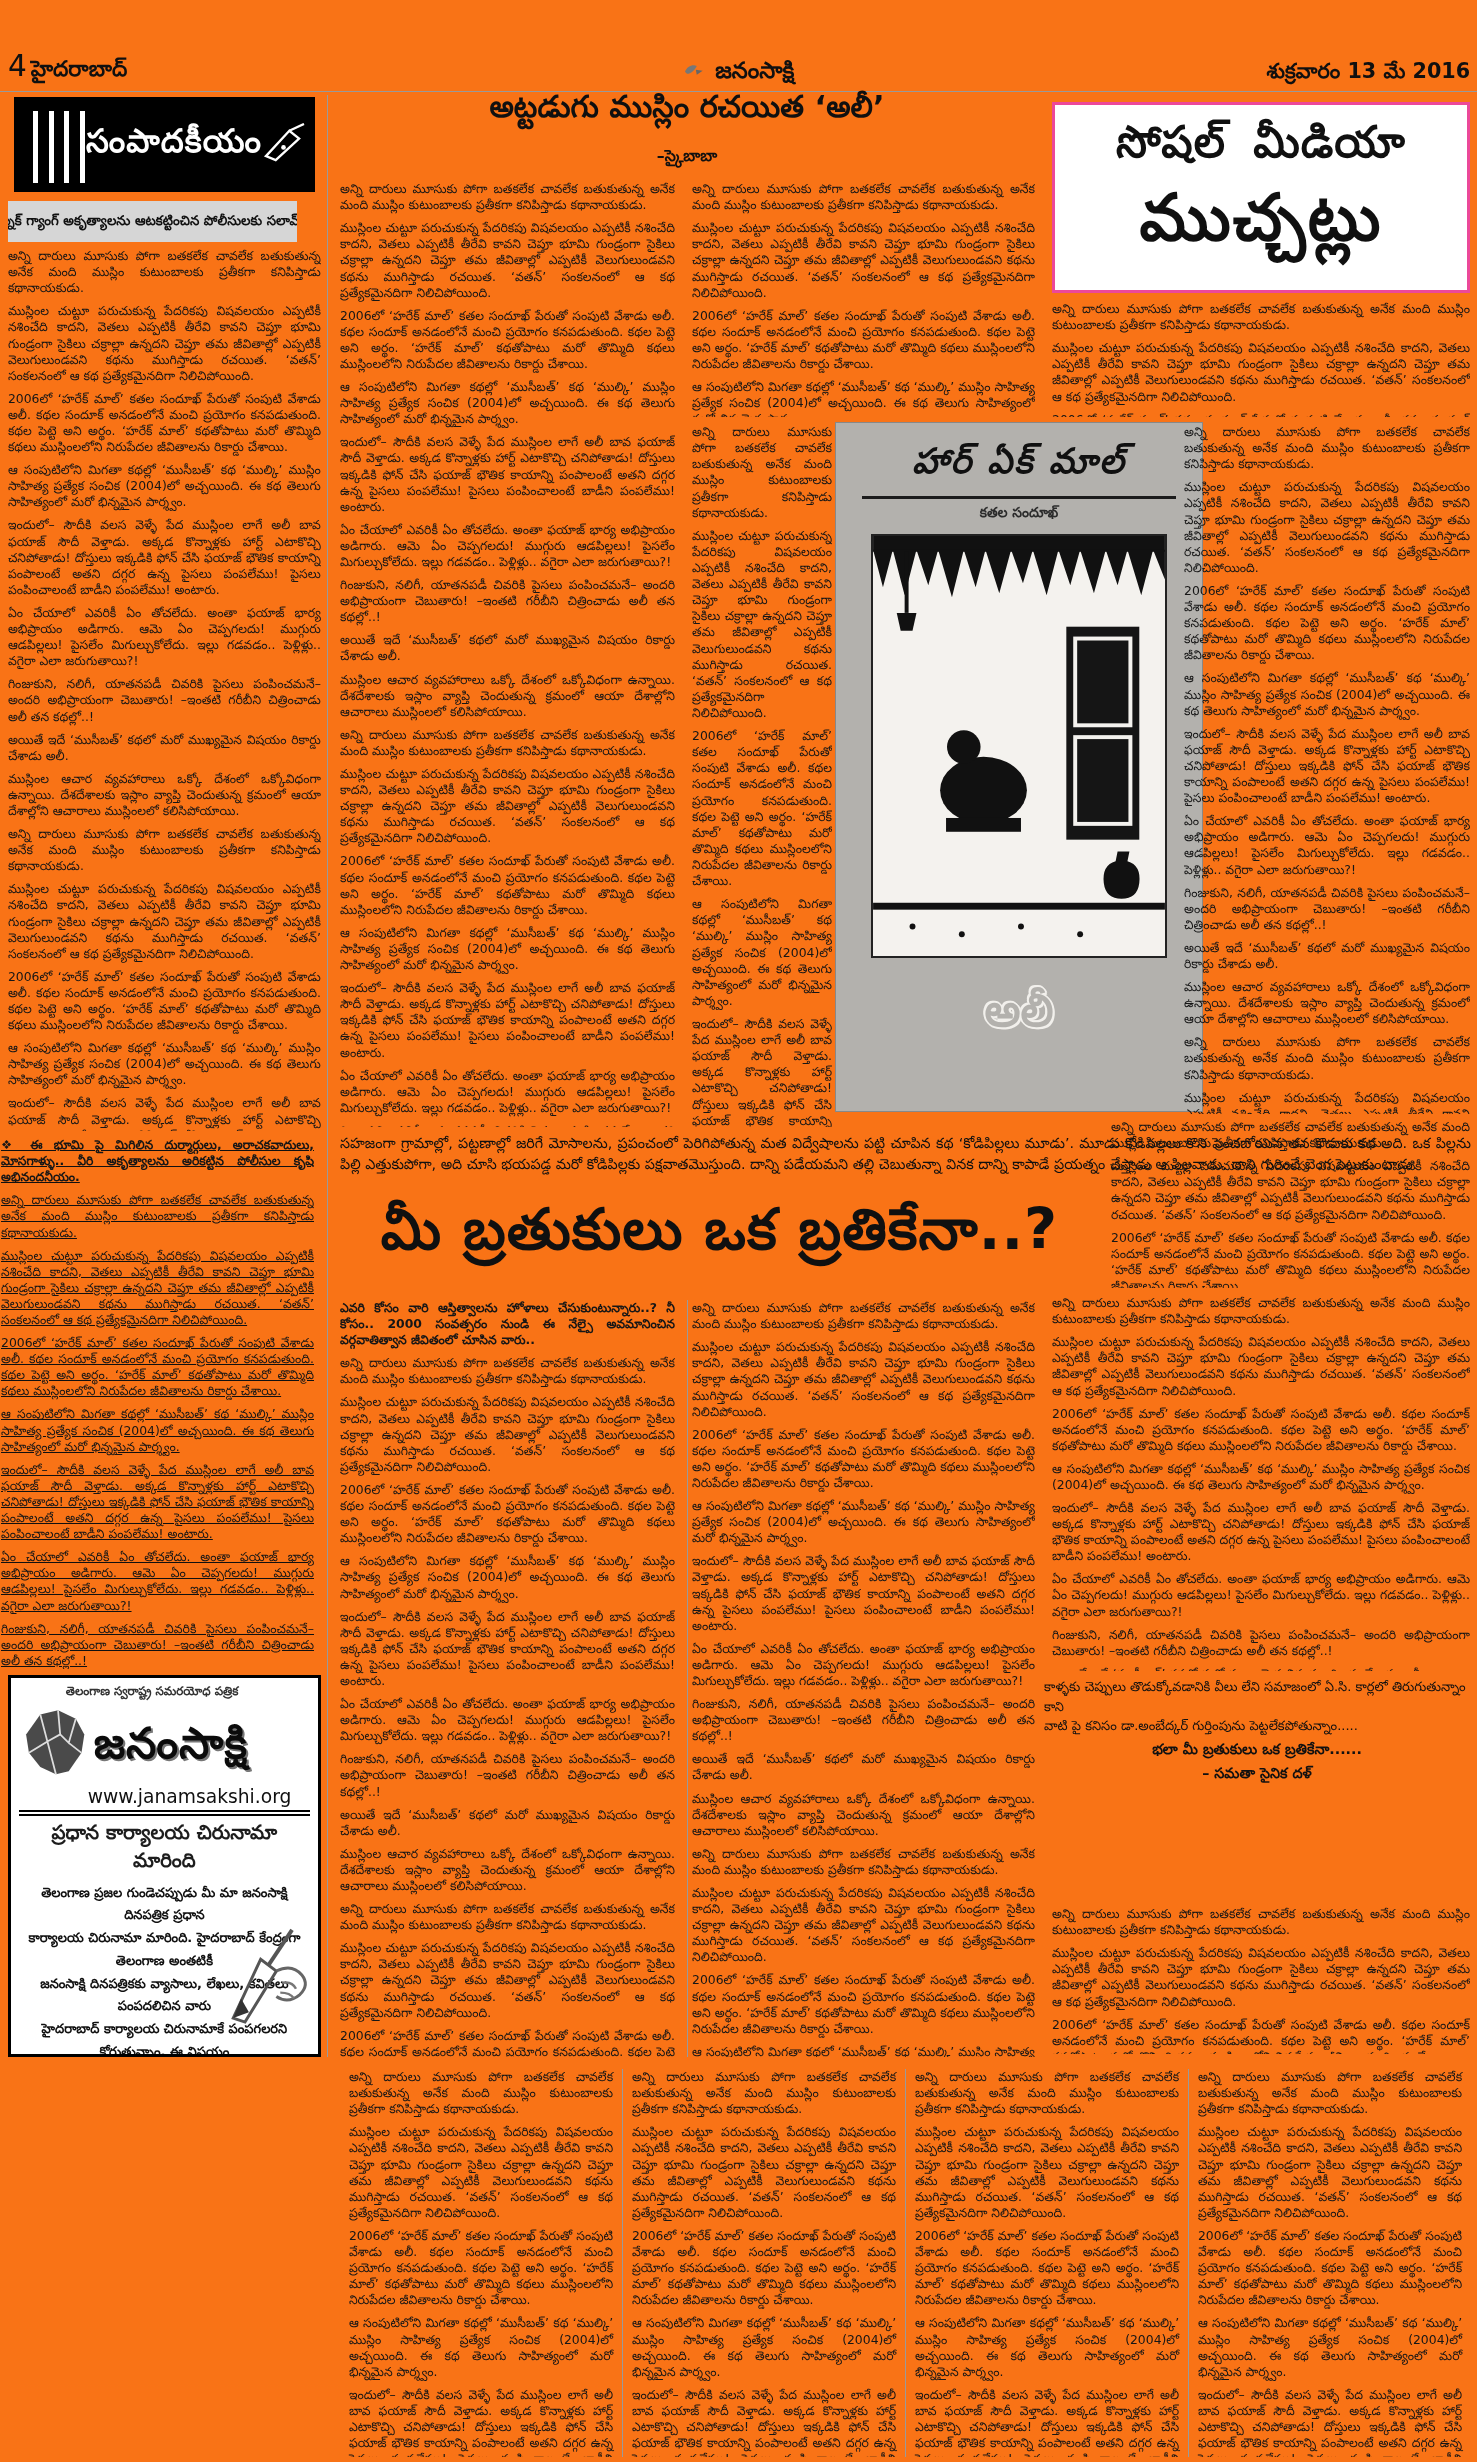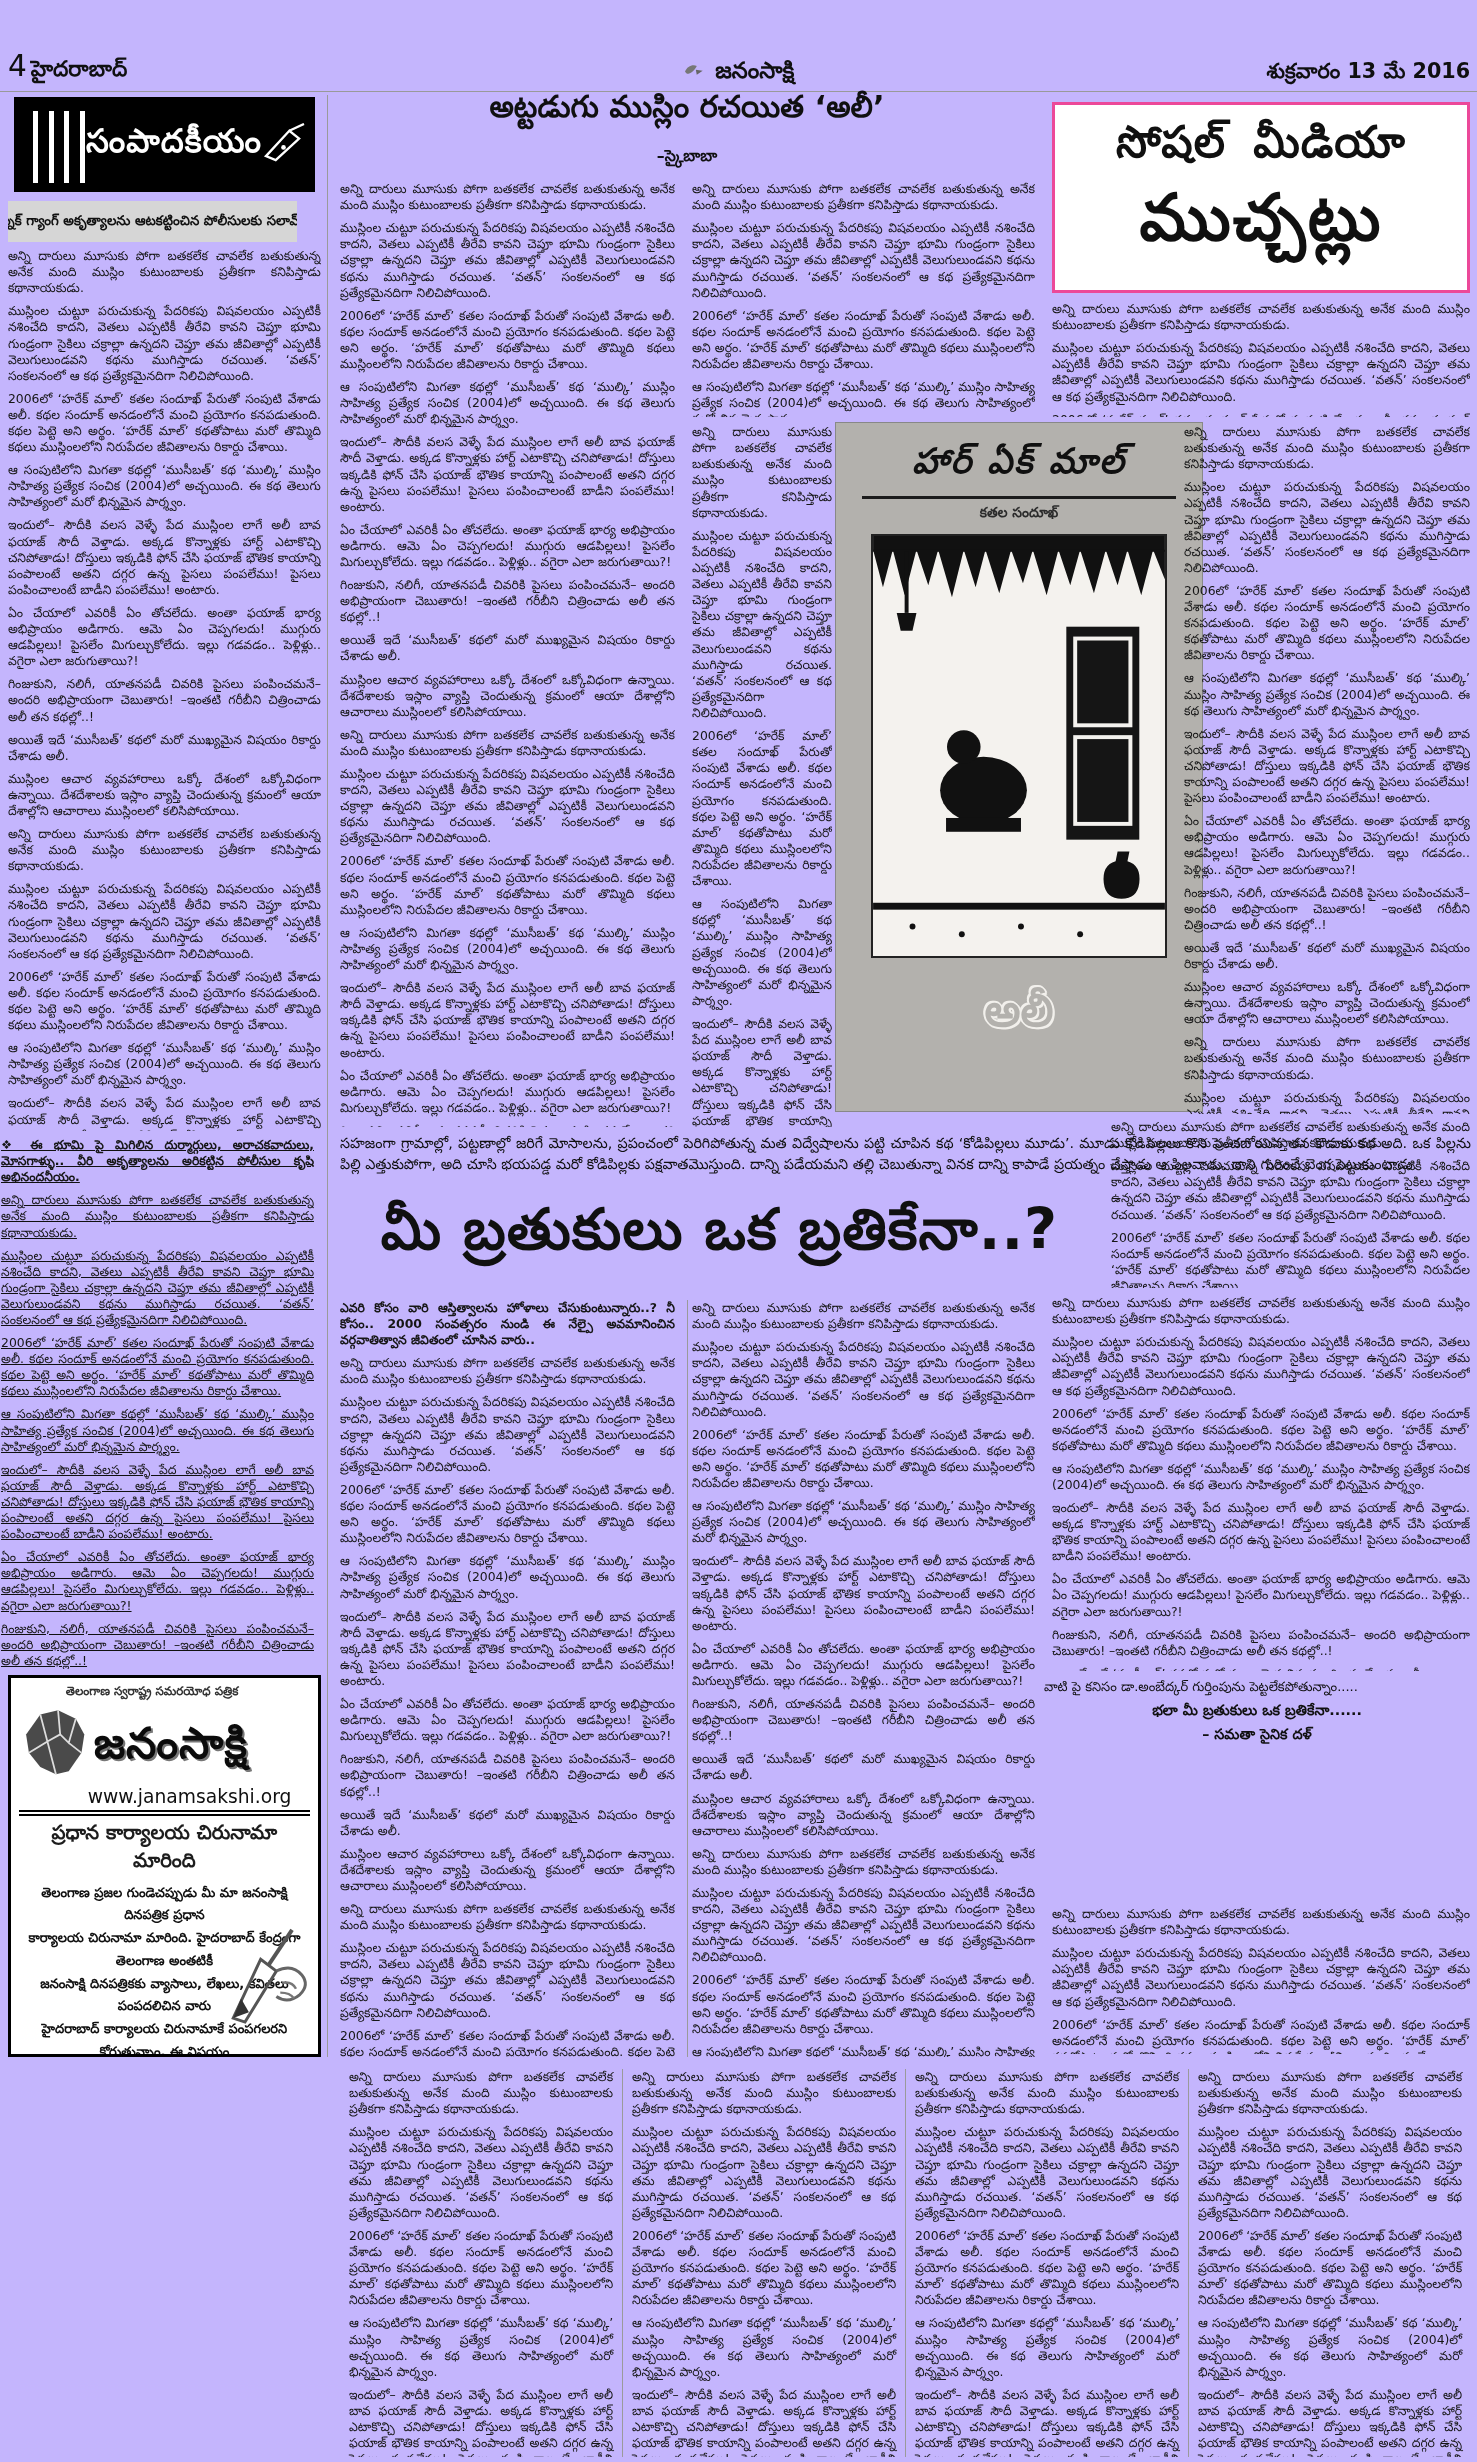--- a/index.html
+++ b/index.html
@@ -1,19 +1,19 @@
 <!DOCTYPE html>
 <html><head>
 <meta charset="utf-8">
 <style>
   * { margin:0; padding:0; box-sizing:border-box; }
   html,body { background:#e8e8e8; }
   .page {
     position:relative; width:1478px; height:2463px; margin:0 auto;
-    background:#c4b5fd; color:#101010; overflow:hidden;
+    background:#f97316; color:#101010; overflow:hidden;
     font-family:"DejaVu Sans", sans-serif;
   }
   .abs { position:absolute; overflow:hidden; }
   .jt { font-size:12.4px; line-height:1.3; text-align:justify; color:#161616; }
   .jt p { margin:0 0 6.9px; }
   .jt p.lead { font-weight:bold; }
 
   
   .tb-left { left:7.9px; top:49px; font-weight:bold; font-size:21.7px; }
   .tb-left .pg { font-size:29.6px; font-weight:normal; margin-right:3.9px; }
@@ -230,20 +230,21 @@
       <p>ముస్లింల చుట్టూ పరుచుకున్న పేదరికపు విషవలయం ఎప్పటికీ నశించేది కాదని, వెతలు ఎప్పటికీ తీరేవి కావని చెప్తూ భూమి గుండ్రంగా సైకిలు చక్రాల్లా ఉన్నదని చెప్తూ తమ జీవితాల్లో ఎప్పటికీ వెలుగులుండవని కథను ముగిస్తాడు రచయిత. ‘వతన్’ సంకలనంలో ఆ కథ ప్రత్యేకమైనదిగా నిలిచిపోయింది.</p>
       <p>2006లో ‘హరేక్ మాల్’ కతల సందూఖ్ పేరుతో సంపుటి వేశాడు అలీ. కథల సందూక్ అనడంలోనే మంచి ప్రయోగం కనపడుతుంది. కథల పెట్టె అని అర్థం. ‘హరేక్ మాల్’ కథతోపాటు మరో తొమ్మిది కథలు ముస్లింలలోని నిరుపేదల జీవితాలను రికార్డు చేశాయి.</p>
       <p>ఆ సంపుటిలోని మిగతా కథల్లో ‘ముసీబత్’ కథ ‘ముల్కి’ ముస్లిం సాహిత్య ప్రత్యేక సంచిక (2004)లో అచ్చయింది. ఈ కథ తెలుగు సాహిత్యంలో మరో భిన్నమైన పార్శ్వం.</p>
       <p>ఇందులో– సౌదీకి వలస వెళ్ళే పేద ముస్లింల లాగే అలీ బావ ఫయాజ్ సౌదీ వెళ్తాడు. అక్కడ కొన్నాళ్లకు హార్ట్ ఎటాకొచ్చి చనిపోతాడు! దోస్తులు ఇక్కడికి ఫోన్ చేసి ఫయాజ్ భౌతిక కాయాన్ని పంపాలంటే అతని దగ్గర ఉన్న పైసలు పంపలేము! పైసలు పంపించాలంటే బాడీని పంపలేము! అంటారు.</p>
       <p>ఏం చేయాలో ఎవరికీ ఏం తోచలేదు. అంతా ఫయాజ్ భార్య అభిప్రాయం అడిగారు. ఆమె ఏం చెప్పగలదు! ముగ్గురు ఆడపిల్లలు! పైసలేం మిగుల్చుకోలేదు. ఇల్లు గడవడం.. పెళ్లిళ్లు.. వగైరా ఎలా జరుగుతాయి?!</p>
       <p>గింజుకుని, నలిగీ, యాతనపడీ చివరికి పైసలు పంపించమనే– అందరి అభిప్రాయంగా చెబుతారు! –ఇంతటి గరీబీని చిత్రించాడు అలీ తన కథల్లో..!</p>
       <p>అయితే ఇదే ‘ముసీబత్’ కథలో మరో ముఖ్యమైన విషయం రికార్డు చేశాడు అలీ.</p>
     </div>
 
   <div class="abs" style="left:1044px; top:1677px; width:426px; height:223px;">
+    <div class="closing-line">కాళ్ళకు చెప్పులు తొడుక్కోవడానికి వీలు లేని సమాజంలో ఏ.సి. కార్లలో తిరుగుతున్నాం కాని</div>
     <div class="closing-line">వాటి పై కనిసం డా.అంబేద్కర్ గుర్తింపును పెట్టలేకపోతున్నాం.....</div>
     <div class="sign1">భలా మీ బ్రతుకులు ఒక బ్రతికేనా......</div>
     <div class="sign2">– సమతా సైనిక దళ్</div>
   </div>
   <div class="abs jt" style="left:1052px; top:1906px; width:418px; height:148px;">
       <p>అన్ని దారులు మూసుకు పోగా బతకలేక చావలేక బతుకుతున్న అనేక మంది ముస్లిం కుటుంబాలకు ప్రతీకగా కనిపిస్తాడు కథానాయకుడు.</p>
       <p>ముస్లింల చుట్టూ పరుచుకున్న పేదరికపు విషవలయం ఎప్పటికీ నశించేది కాదని, వెతలు ఎప్పటికీ తీరేవి కావని చెప్తూ భూమి గుండ్రంగా సైకిలు చక్రాల్లా ఉన్నదని చెప్తూ తమ జీవితాల్లో ఎప్పటికీ వెలుగులుండవని కథను ముగిస్తాడు రచయిత. ‘వతన్’ సంకలనంలో ఆ కథ ప్రత్యేకమైనదిగా నిలిచిపోయింది.</p>
       <p>2006లో ‘హరేక్ మాల్’ కతల సందూఖ్ పేరుతో సంపుటి వేశాడు అలీ. కథల సందూక్ అనడంలోనే మంచి ప్రయోగం కనపడుతుంది. కథల పెట్టె అని అర్థం. ‘హరేక్ మాల్’ కథతోపాటు మరో తొమ్మిది కథలు ముస్లింలలోని నిరుపేదల జీవితాలను రికార్డు చేశాయి.</p>
     </div>
 

